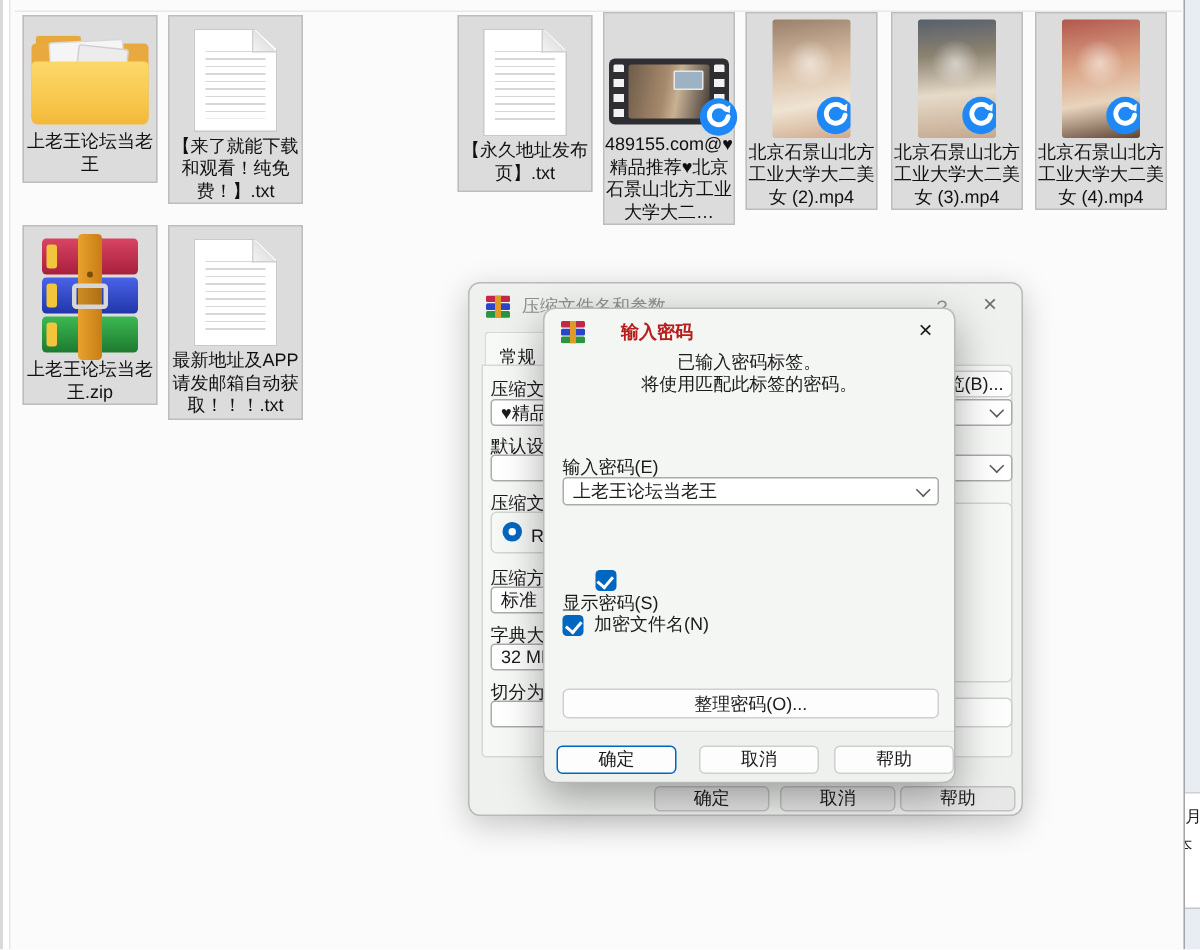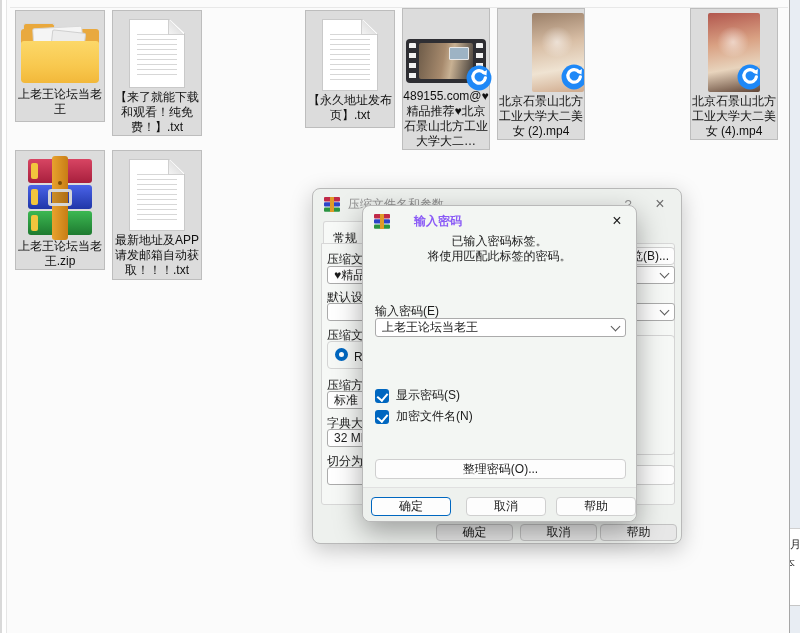--- a/index.html
+++ b/index.html
@@ -108,21 +108,21 @@
     border-right:1.5px solid #5a5a5a; border-bottom:1.5px solid #5a5a5a; transform:rotate(45deg); }
   .btn { position:absolute; background:#fdfdfd; border:1px solid #cfcfcf; border-radius:4px;
     font-size:12px; color:#1b1b1b; display:flex; align-items:center; justify-content:center; }
   .btn.grey { background:#e7e7e7; border-color:#c2c2c2; }
   .groupbox { position:absolute; border:1px solid #d4d4d4; border-radius:4px; background:transparent; }
   .radio { position:absolute; width:13px; height:13px; border-radius:50%;
     border:4px solid #0067c0; background:#fff; }
 
   #password-dialog { left:362px; top:205px; width:275px; height:317px;
     background:#f3f6f3; box-shadow:0 10px 28px rgba(0,0,0,.34); z-index:10; }
-  #password-dialog .ttext { color:#8b5cf6;margin-left:24px; }
+  #password-dialog .ttext { color:#b91c1c;margin-left:24px; }
   .info { position:absolute; left:0; right:0; text-align:center; font-size:12px; color:#1b1b1b; }
   .checkrow { position:absolute; display:flex; align-items:center; }
   .checkbox { width:14px; height:14px; background:#0067c0; border-radius:3px; position:relative; margin-right:7px; }
   .checkbox:after { content:""; position:absolute; left:3.5px; top:2px; width:5px; height:8px;
     border-right:2px solid #fff; border-bottom:2px solid #fff; transform:rotate(40deg); }
   .checkrow span { font-size:12px; color:#1b1b1b; }
   .footer { position:absolute; left:0; right:0; bottom:0; height:34px; background:#eef1ee;
     border-top:1px solid #e0e0e0; border-radius:0 0 8px 8px; }
   .btn.accent { border:1.5px solid #0067c0; }
 </style>
@@ -169,31 +169,41 @@
         <div class="scene"></div>
       <svg class="badge" style="right:-6px;bottom:-8px;" viewBox="0 0 24 24">
         <circle cx="12" cy="12" r="11.5" fill="#1e88f7"></circle>
         <path d="M16.6 7.2a5.8 5.8 0 1 0 1.3 4.6" stroke="#fff" stroke-width="3" fill="none" stroke-linecap="round"></path>
         <path d="M19.3 4.6 18.9 9.6 14.4 7.5 Z" fill="#fff"></path>
       </svg>
     </div>
     <div class="tile-label" style="margin-top:6px;">489155.com@♥精品推荐♥北京石景山北方工业大学大二…</div>
   </div>
 
-  <div class="tile" style="left:497px;top:8px;width:88px;height:132px;align-items:flex-end;">
+  <div class="tile" style="left:497px;top:8px;width:88px;height:132px;">
     <div class="thumb v2">
       <svg class="badge" style="right:-3px;bottom:2px;" viewBox="0 0 24 24">
         <circle cx="12" cy="12" r="11.5" fill="#1e88f7"></circle>
         <path d="M16.6 7.2a5.8 5.8 0 1 0 1.3 4.6" stroke="#fff" stroke-width="3" fill="none" stroke-linecap="round"></path>
         <path d="M19.3 4.6 18.9 9.6 14.4 7.5 Z" fill="#fff"></path>
       </svg>
     </div>
     <div class="tile-label">北京石景山北方工业大学大二美女 (2).mp4</div>
   </div>
 
+  <div class="tile" style="left:594px;top:8px;width:88px;height:132px;">
+    <div class="thumb v3">
+      <svg class="badge" style="right:-3px;bottom:2px;" viewBox="0 0 24 24">
+        <circle cx="12" cy="12" r="11.5" fill="#1e88f7"></circle>
+        <path d="M16.6 7.2a5.8 5.8 0 1 0 1.3 4.6" stroke="#fff" stroke-width="3" fill="none" stroke-linecap="round"></path>
+        <path d="M19.3 4.6 18.9 9.6 14.4 7.5 Z" fill="#fff"></path>
+      </svg>
+    </div>
+    <div class="tile-label">北京石景山北方工业大学大二美女 (3).mp4</div>
+  </div>
 
   <div class="tile" style="left:690px;top:8px;width:88px;height:132px;">
     <div class="thumb v4">
       <svg class="badge" style="right:-3px;bottom:2px;" viewBox="0 0 24 24">
         <circle cx="12" cy="12" r="11.5" fill="#1e88f7"></circle>
         <path d="M16.6 7.2a5.8 5.8 0 1 0 1.3 4.6" stroke="#fff" stroke-width="3" fill="none" stroke-linecap="round"></path>
         <path d="M19.3 4.6 18.9 9.6 14.4 7.5 Z" fill="#fff"></path>
       </svg>
     </div>
     <div class="tile-label">北京石景山北方工业大学大二美女 (4).mp4</div>
@@ -296,21 +306,21 @@
 
     <div class="info" style="top:27px;">已输入密码标签。</div>
     <div class="info" style="top:42px;">将使用匹配此标签的密码。</div>
 
     <div class="lbl" style="left:12px;top:97px;">输入密码(E)</div>
     <div class="field combo" style="left:12px;top:112px;width:251px;height:19px;">
       <span>上老王论坛当老王</span>
         <i class="chev"></i>
     </div>
 
-    <div class="checkrow" style="left:12px;top:181px;">
+    <div class="checkrow" style="left:12px;top:174px;flex-direction:column;">
       <div class="checkbox"></div>
       <span>显示密码(S)</span>
     </div>
     <div class="checkrow" style="left:12px;top:202px;">
       <div class="checkbox"></div>
       <span>加密文件名(N)</span>
     </div>
 
     <div class="btn" style="left:12px;top:253px;width:251px;height:20px;">整理密码(O)...</div>
 

